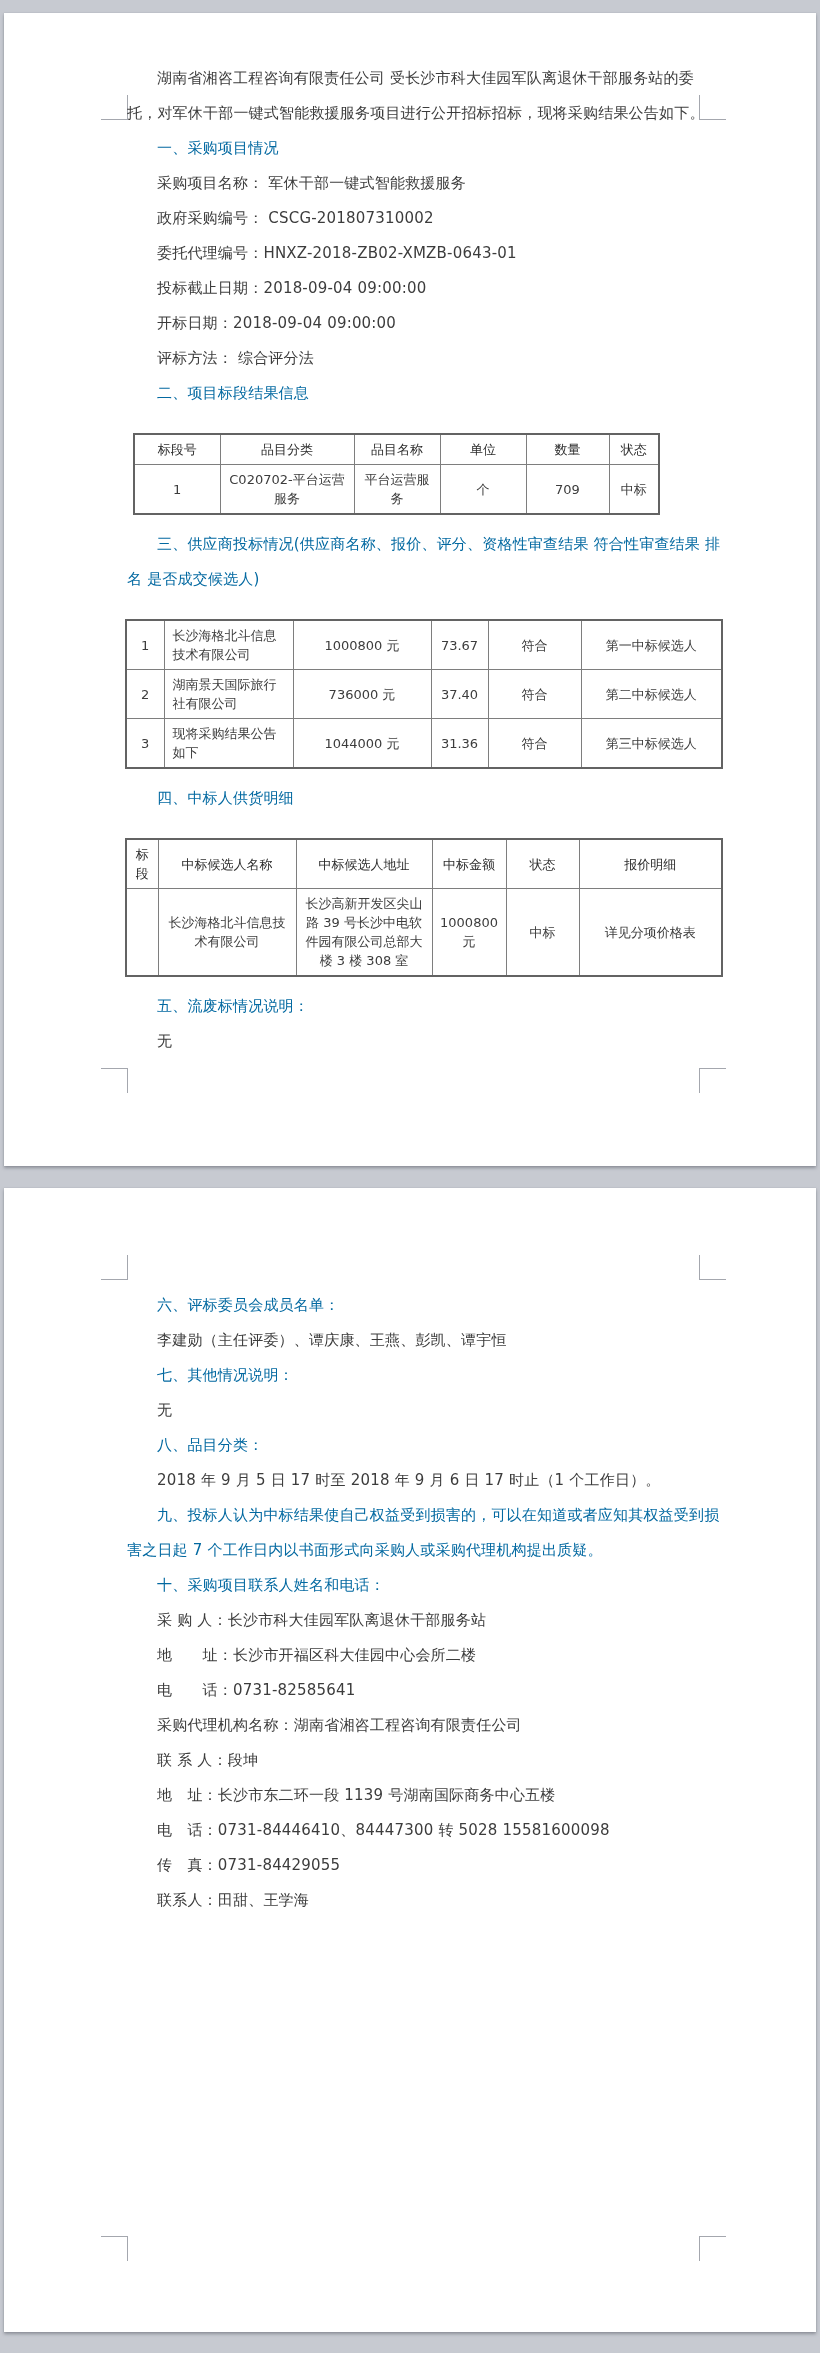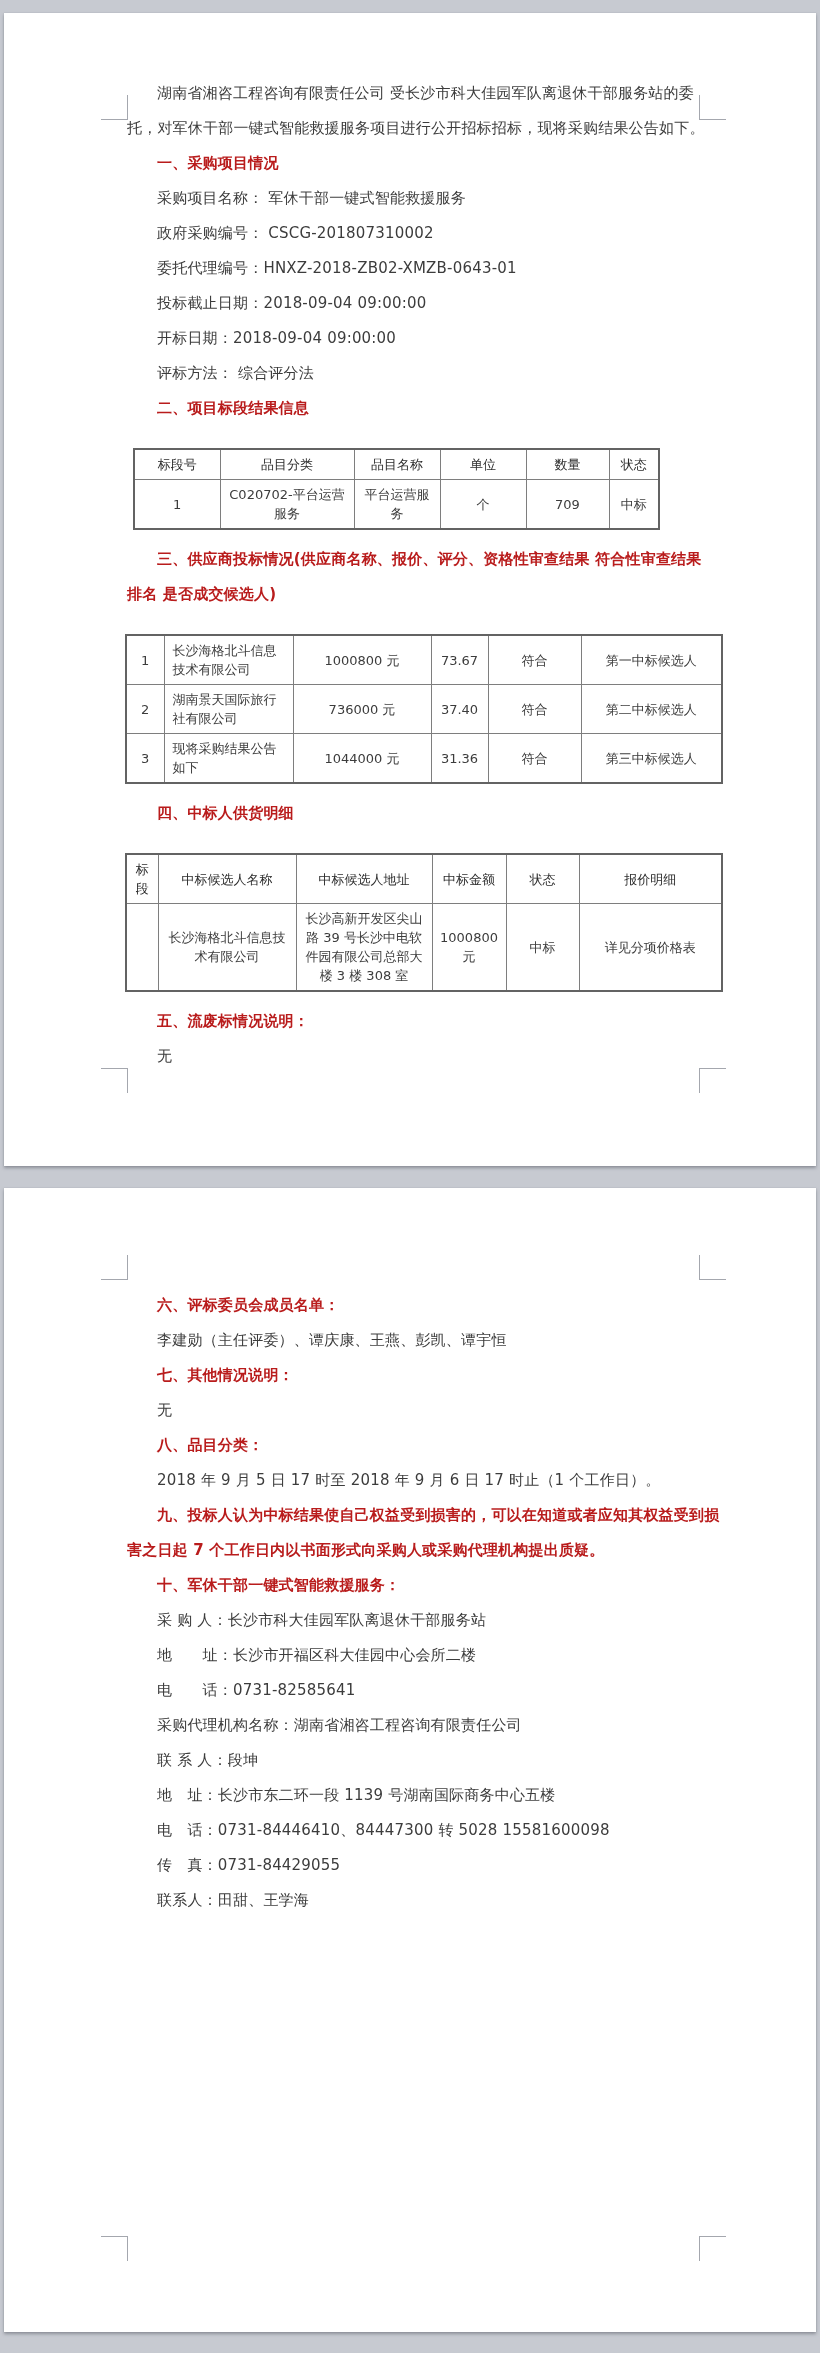--- a/index.html
+++ b/index.html
@@ -9,24 +9,24 @@
     font-family:"DejaVu Sans",sans-serif;
     -webkit-font-smoothing:antialiased;
   }
   .page{
     position:absolute;left:4px;width:812px;background:#ffffff;
     box-shadow:0 2px 3px rgba(95,99,110,.55), 0 0 1px #aaadb5;
   }
   #p1{top:13px;height:1153px;}
   #p2{top:1188px;height:1144px;}
   .content{position:absolute;left:123px;width:594px;top:0;}
-  #p1 .content{padding-top:63px;}
+  #p1 .content{padding-top:48px;}
   #p2 .content{padding-top:100px;}
   p{margin:0;line-height:35px;font-size:15px;text-indent:2em;letter-spacing:.2px;}
-  .h{font-weight:bold;color:#b91c1c;}
+  .h{font-weight:normal;color:#0369a1;}
   .body{color:#3c3c3c;}
   
   table.t{border-collapse:collapse;table-layout:fixed;border:2px solid #636363;margin:22px 0 12px;}
   .t th,.t td{
     border:1px solid #7e7e7e;font-weight:normal;color:#3c3c3c;
     font-size:13px;line-height:19px;padding:5px 4px;text-align:center;
     vertical-align:middle;word-break:break-all;overflow:hidden;
   }
   .t th{color:#2c2c2c;}
   #t2{width:525px;margin-left:6px;}
@@ -179,21 +179,21 @@
     <p class="body">李建勋（主任评委）、谭庆康、王燕、彭凯、谭宇恒</p>
 
     <p class="h">七、其他情况说明：</p>
     <p class="body">无</p>
 
     <p class="h">八、品目分类：</p>
     <p class="body">2018 年 9 月 5 日 17 时至 2018 年 9 月 6 日 17 时止（1 个工作日）。</p>
 
     <p class="h">九、投标人认为中标结果使自己权益受到损害的，可以在知道或者应知其权益受到损害之日起 7 个工作日内以书面形式向采购人或采购代理机构提出质疑。</p>
 
-    <p class="h">十、军休干部一键式智能救援服务：</p>
+    <p class="h">十、采购项目联系人姓名和电话：</p>
     <p class="body">采 购 人：长沙市科大佳园军队离退休干部服务站</p>
     <p class="body">地　　址：长沙市开福区科大佳园中心会所二楼</p>
     <p class="body">电　　话：0731-82585641</p>
     <p class="body">采购代理机构名称：湖南省湘咨工程咨询有限责任公司</p>
     <p class="body">联 系 人：段坤</p>
     <p class="body">地　址：长沙市东二环一段 1139 号湖南国际商务中心五楼</p>
     <p class="body">电　话：0731-84446410、84447300 转 5028 15581600098</p>
     <p class="body">传　真：0731-84429055</p>
     <p class="body">联系人：田甜、王学海</p>
   </div>

